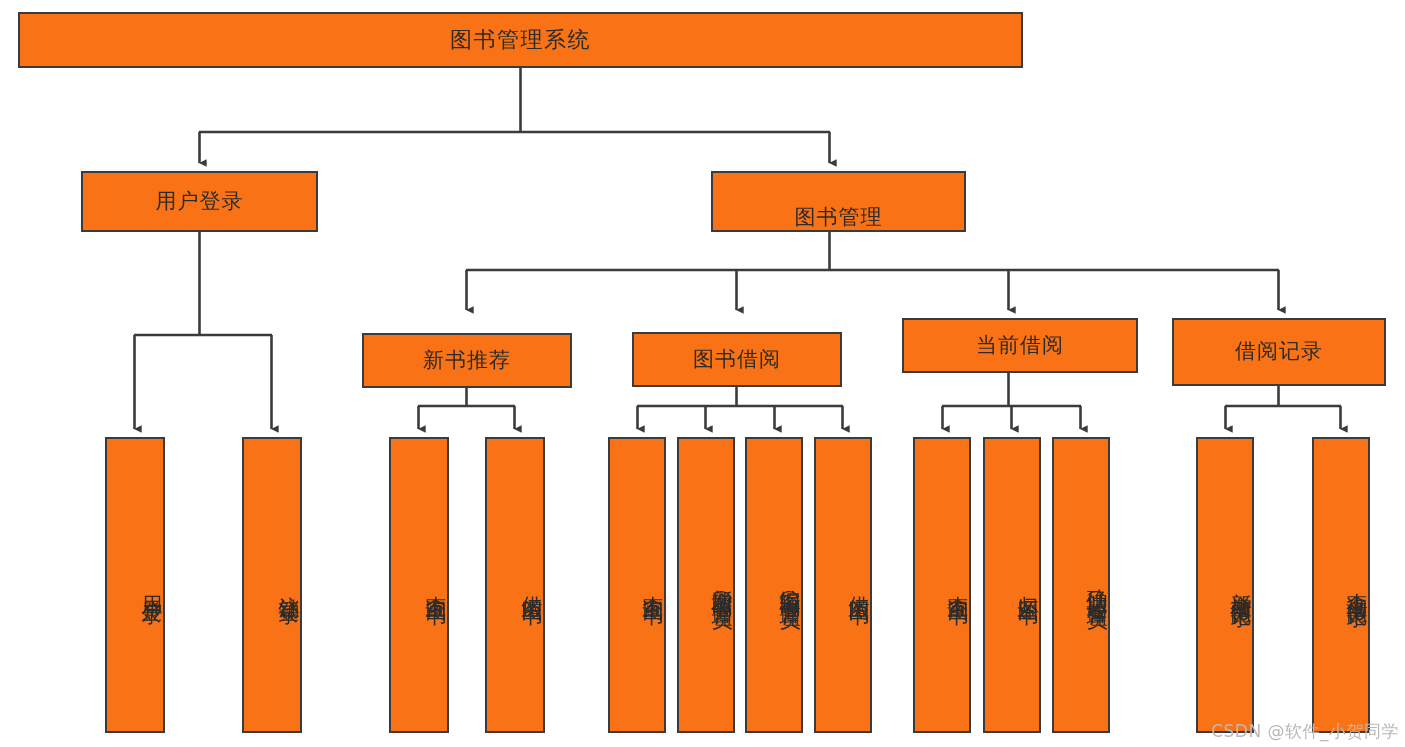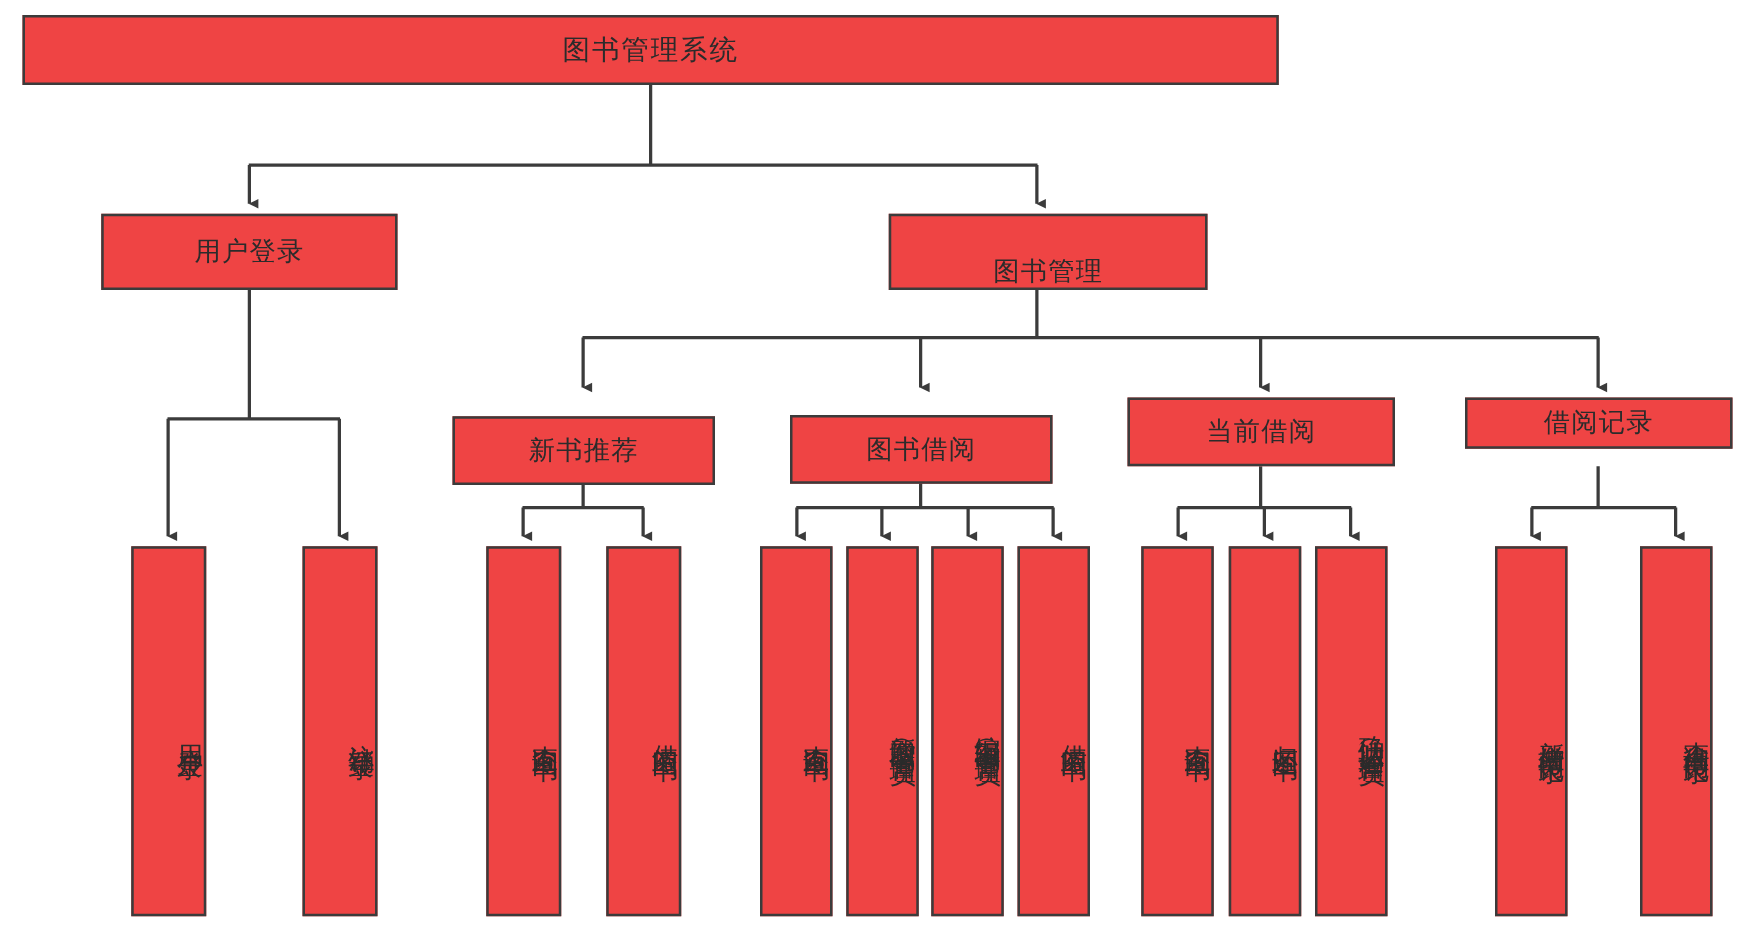--- a/index.html
+++ b/index.html
@@ -22,21 +22,21 @@
     position: absolute;
     left: 0;
     top: 0;
     width: 1405px;
     height: 747px;
     pointer-events: none;
   }
   .node {
     position: absolute;
     box-sizing: border-box;
-    background: #ef4444;
+    background: #f97316;
     border: 2.5px solid #3b3b3b;
     display: flex;
     align-items: center;
     justify-content: center;
     color: #2b2b2b;
   }
   .node-h {
     font-size: 21px;
     letter-spacing: 1px;
     line-height: 1.2;
@@ -148,24 +148,24 @@
   <div class="node node-h" style="left:711px; top:171px; width:255px; height:61px;align-items:flex-end;">
     <span>图书管理</span>
   </div>
 
   <div class="node node-h" style="left:362px; top:318px; width:210px; height:55px;margin-top:15px;">
     <span>新书推荐</span>
   </div>
   <div class="node node-h" style="left:632px; top:332px; width:210px; height:55px;">
     <span>图书借阅</span>
   </div>
-  <div class="node node-h" style="left:902px; top:318px; width:214px; height:55px;">
+  <div class="node node-h" style="left:902px; top:318px; width:236px; height:55px;">
     <span>当前借阅</span>
   </div>
-  <div class="node node-h" style="left:1172px; top:318px; width:214px; height:41px;font-family:Liberation Serif, serif;">
+  <div class="node node-h" style="left:1172px; top:318px; width:214px; height:68px;font-family:Liberation Serif, serif;">
     <span>借阅记录</span>
   </div>
 
   <div class="node node-v" style="left:105px; top:437px; width:60px; height:296px;">
     <span>用户登录</span>
   </div>
   <div class="node node-v" style="left:242px; top:437px; width:60px; height:296px;">
     <span>注销登录</span>
   </div>
 
@@ -199,14 +199,15 @@
     <span>确认归还（管理员）</span>
   </div>
 
   <div class="node node-v" style="left:1196px; top:437px; width:58px; height:296px;">
     <span>新增借阅记录</span>
   </div>
   <div class="node node-v" style="left:1312px; top:437px; width:58px; height:296px;">
     <span>查询借阅记录</span>
   </div>
 
+  <div class="watermark">CSDN @软件_小贺同学</div>
 
 </div>
 
 </body></html>

